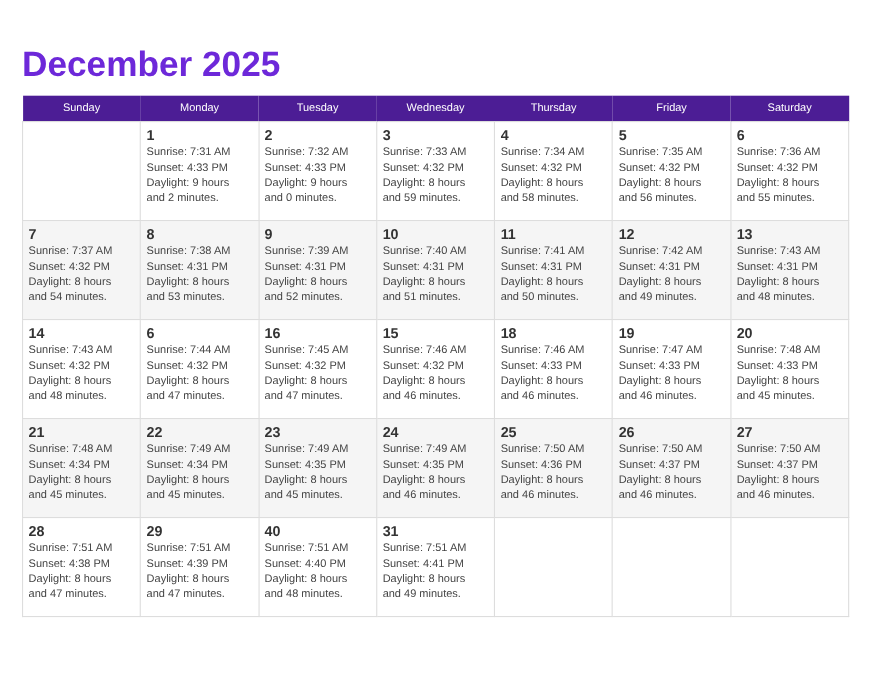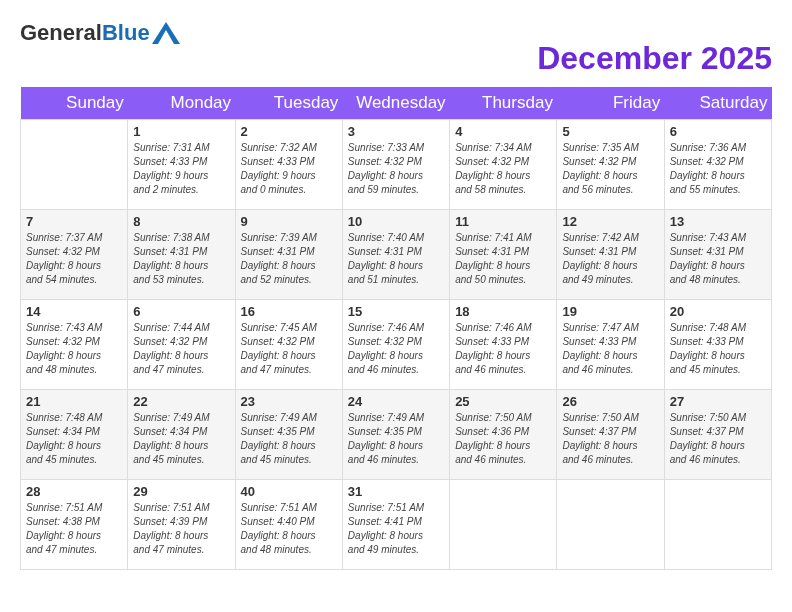--- a/index.html
+++ b/index.html
@@ -37,25 +37,25 @@
     .location {
       font-size: 16px;
       color: #555;
     }
     .calendar {
       width: 100%;
       border-collapse: collapse;
       font-size: 11px;
     }
     .calendar th {
-      background-color: #8b5cf6;
+      background-color: #4c1d95;
       color: #fff;
       padding: 6px 4px;
-      text-align: right;
-      font-size: 17px;
+      text-align: center;
+      font-size: 10px;
       font-weight: normal;
     }
     .calendar td {
       border: 1px solid #ddd;
       vertical-align: top;
       padding: 4px 5px;
       width: calc(100% / 7);
       height: 90px;
       background: #fff;
     }
@@ -65,42 +65,29 @@
     .day-number {
       font-size: 13px;
       font-weight: bold;
       color: #333;
       margin-bottom: 2px;
     }
     .day-info {
       font-size: 10px;
       color: #444;
       line-height: 1.4;
-      font-style: italic;
     }
     .empty-cell {
       background: #fff !important;
     }
   </style>
 </head>
 <body>
 
 <div class="header">
-  <div class="logo">
-    <div class="logo-row">
-      <span style="font-size:22px;font-weight:bold;color:#333;">
-        <span>General</span><span style="color:#1a6db5;">Blue</span>
-      </span>
-
-      <svg width="28" height="22" viewBox="0 0 28 22" style="margin-left:2px;">
-        <polygon points="0,22 14,0 28,22" fill="#1a6db9"></polygon>
-        <polygon points="6,22 14,8 22,22" fill="#fff"></polygon>
-      </svg>
-    </div>
-  </div>
   <div class="title-area">
     <div class="month-title">December 2025</div>
   </div>
 </div>
 
 <table class="calendar">
   <thead>
     <tr>
     <th>Sunday</th>
         <th>Monday</th>

